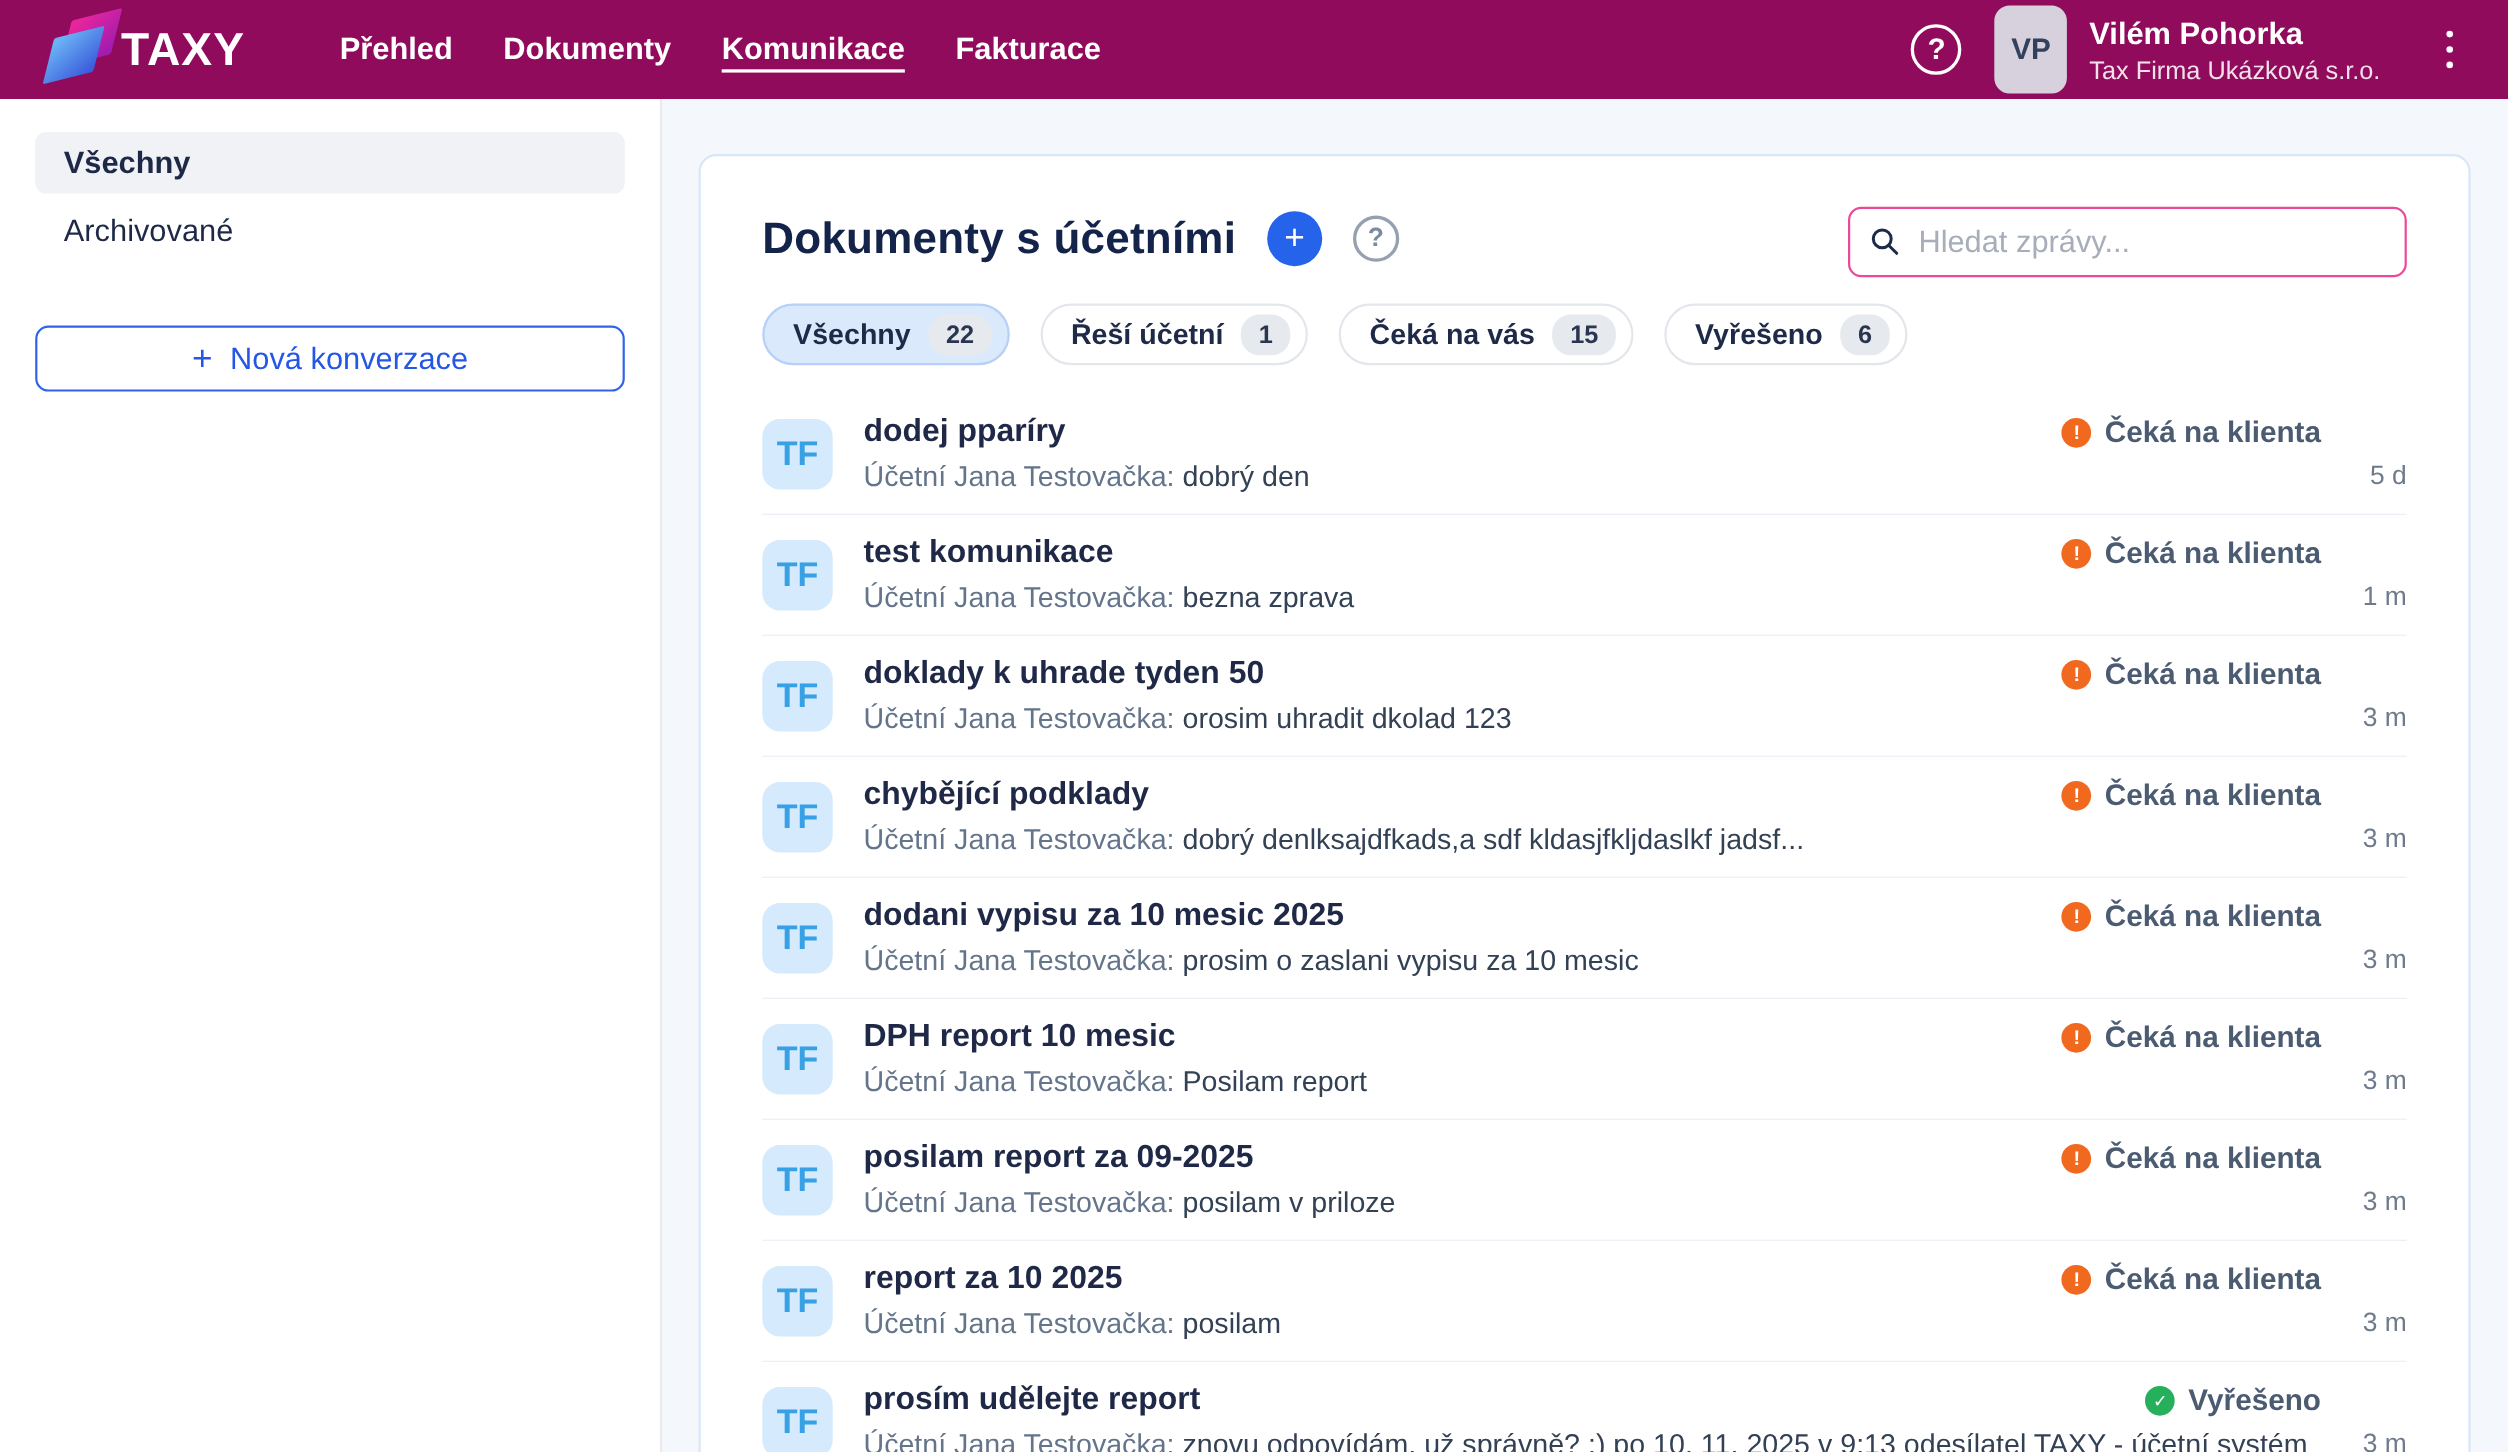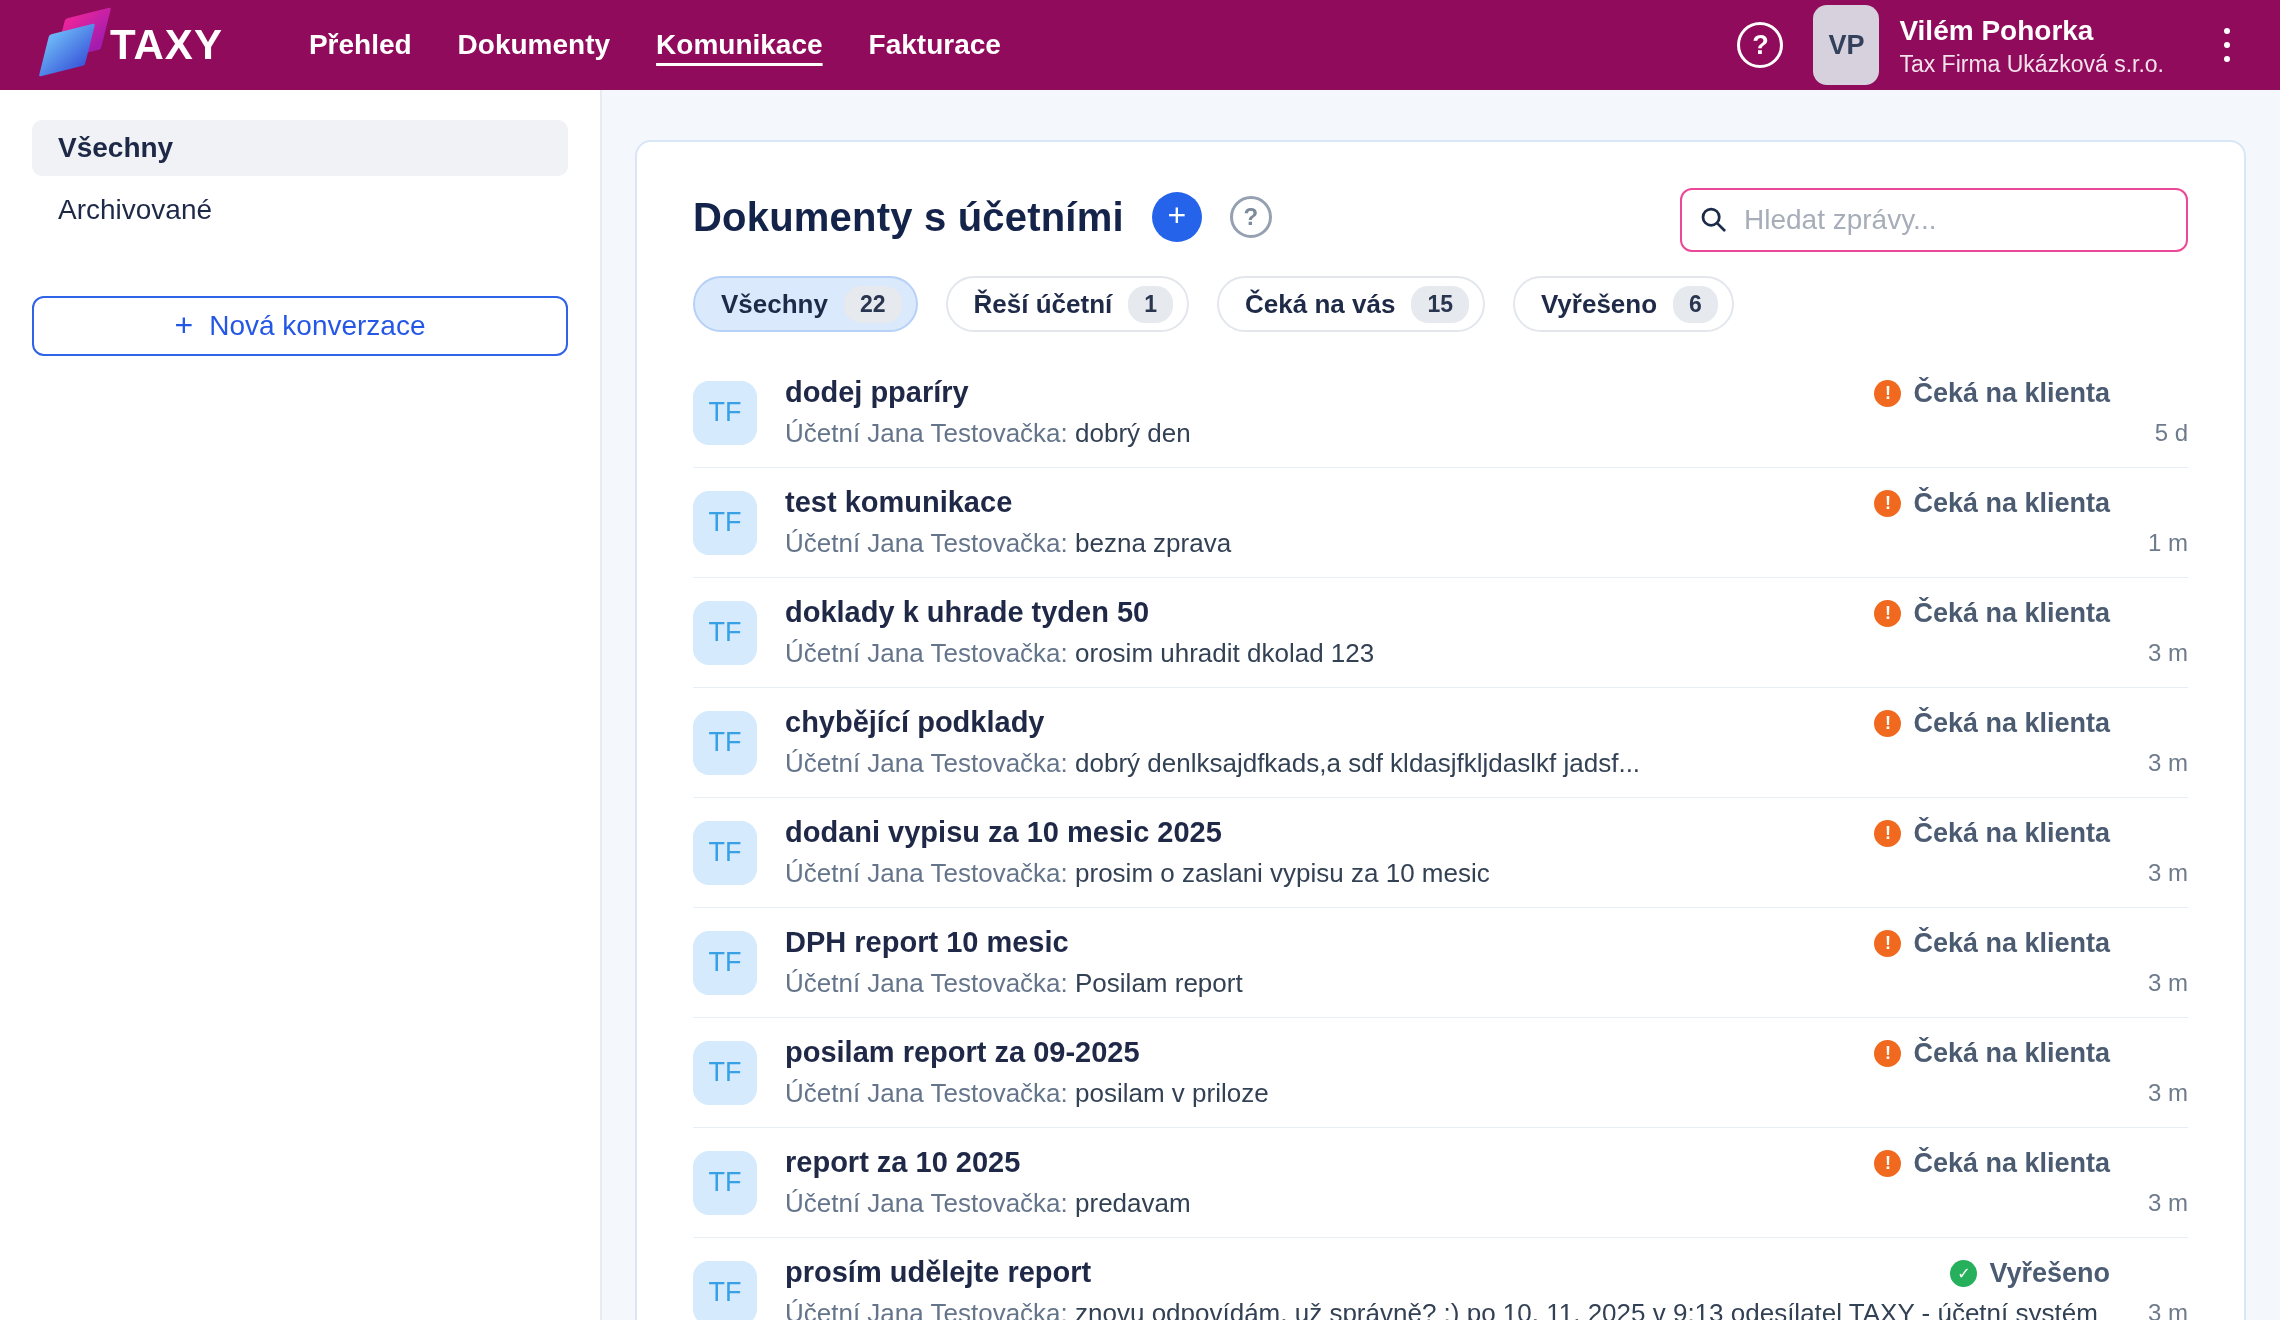--- a/index.html
+++ b/index.html
@@ -61,21 +61,21 @@
   .chip { height:56px; display:inline-flex; align-items:center; gap:16px; padding:0 14px 0 26px;
           border-radius:28px; background:#fff; border:2px solid #e3e7ec; cursor:pointer; }
   .chip.selected { background:#dbe9fd; border-color:#b6d0f7; }
   .chip-label { font-size:26px; font-weight:700; color:#1e2a47; }
   .chip-count { background:#e6e9ee; color:#2a3650; font-size:23px; font-weight:600;
                 padding:5px 16px; border-radius:17px; }
 
   .conv-list { margin-top:26px; }
   .conv-row { display:flex; align-items:center; height:110px; border-bottom:1.5px solid #e8eef5; cursor:pointer; }
   .conv-avatar { width:64px; height:64px; border-radius:16px; background:#d5eafc; color:#38a1e5;
-                 font-size:27px; font-weight:400; display:flex; align-items:center; justify-content:center; flex:0 0 64px; }
+                 font-size:31px; font-weight:700; display:flex; align-items:center; justify-content:center; flex:0 0 64px; }
   .conv-texts { margin-left:28px; min-width:0; }
   .conv-title { font-size:29px; font-weight:800; color:#1f2947; }
   .conv-sub { font-size:26px; margin-top:9px; white-space:nowrap; }
   .conv-sender { color:#64748b; }
   .conv-preview { color:#334155; font-weight:500; }
   .conv-right { margin-left:auto; display:flex; flex-direction:column; align-items:flex-end; gap:10px; flex:0 0 auto; }
   .status { display:flex; align-items:center; gap:12px; margin-right:78px; }
   .status-icon { width:27px; height:27px; border-radius:50%; color:#fff; font-weight:800;
                  display:flex; align-items:center; justify-content:center; }
   .status-icon.st-waiting { background:#f0691e; font-size:18px; }
@@ -284,21 +284,21 @@
       </div>
       <div class="conv-time">3 m</div>
     </div>
   </div>
         <div class="conv-row">
     <div class="conv-avatar">TF</div>
     <div class="conv-texts">
       <div class="conv-title">report za 10 2025</div>
       <div class="conv-sub">
         <span class="conv-sender">Účetní Jana Testovačka:</span>
-        <span class="conv-preview">predavam</span>
+        <span class="conv-preview">posilam</span>
       </div>
     </div>
     <div class="conv-right">
       <div class="status">
         <span class="status-icon st-waiting"></span>
         <span class="status-label">Čeká na klienta</span>
       </div>
       <div class="conv-time">3 m</div>
     </div>
   </div>

